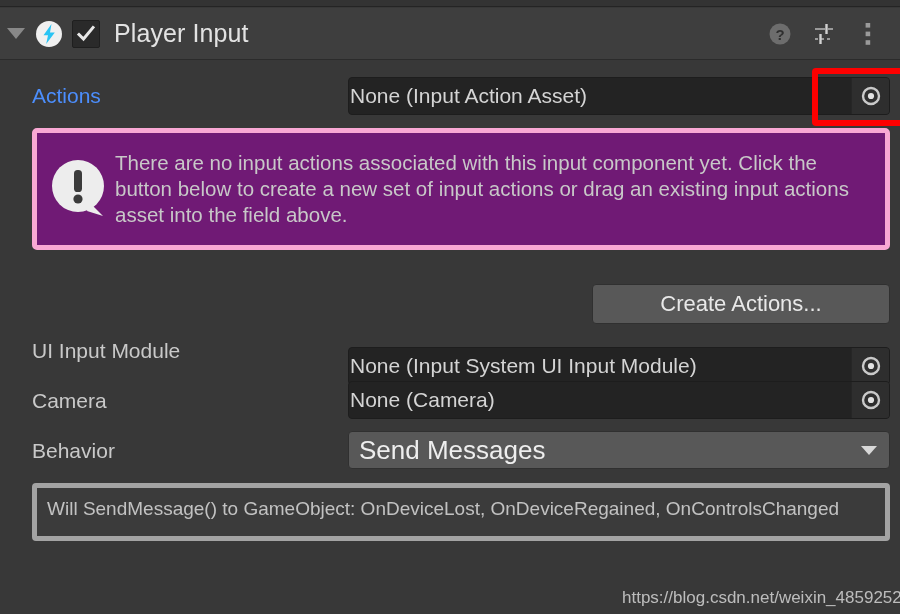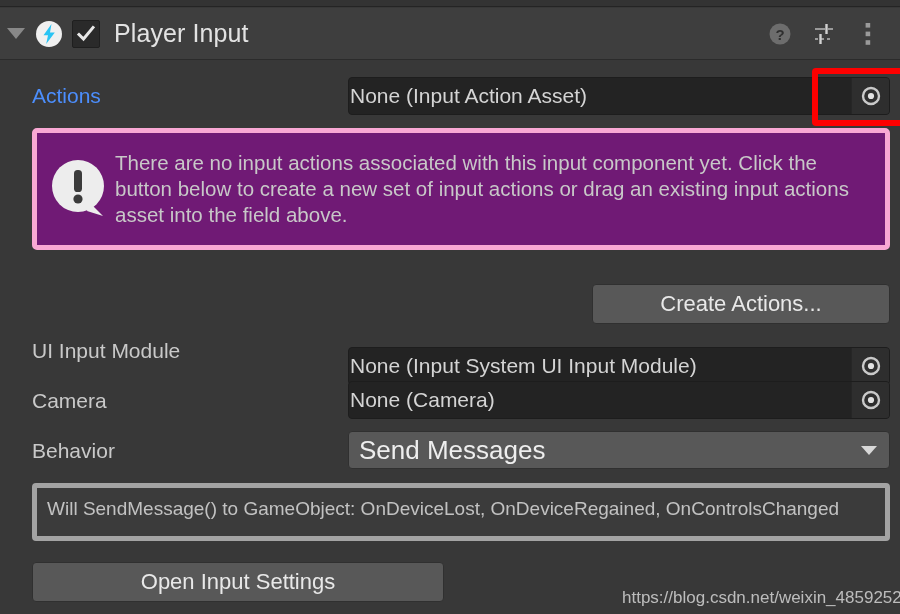--- a/index.html
+++ b/index.html
@@ -334,17 +334,16 @@
   <div class="row" style="top:431px; left:32px; width:856px; height:40px;">
     <div class="row-label">Behavior</div>
   </div>
   <div class="dropdown" style="position:absolute; top:431px; left:348px; width:542px;">
     <div class="dd-text">Send Messages</div>
     <div class="dd-arrow"></div>
   </div>
 
   <div class="msgbox" style="top:483px; left:32px; width:858px; height:58px;">Will SendMessage() to GameObject: OnDeviceLost, OnDeviceRegained, OnControlsChanged</div>
 
-  <div class="btn" style="top:562px; left:32px; width:412px; height:40px;">Open Input Settings</div>
 
   <div class="watermark" style="top:588px; left:622px;">https://blog.csdn.net/weixin_48592526</div>
 
 </div>
 
 </body></html>

